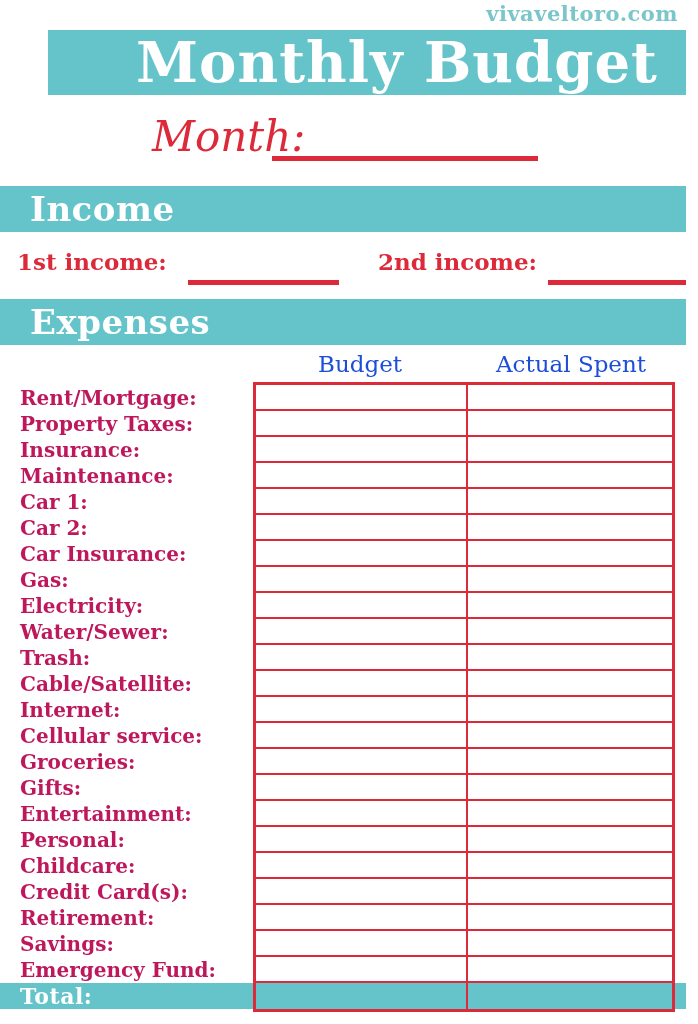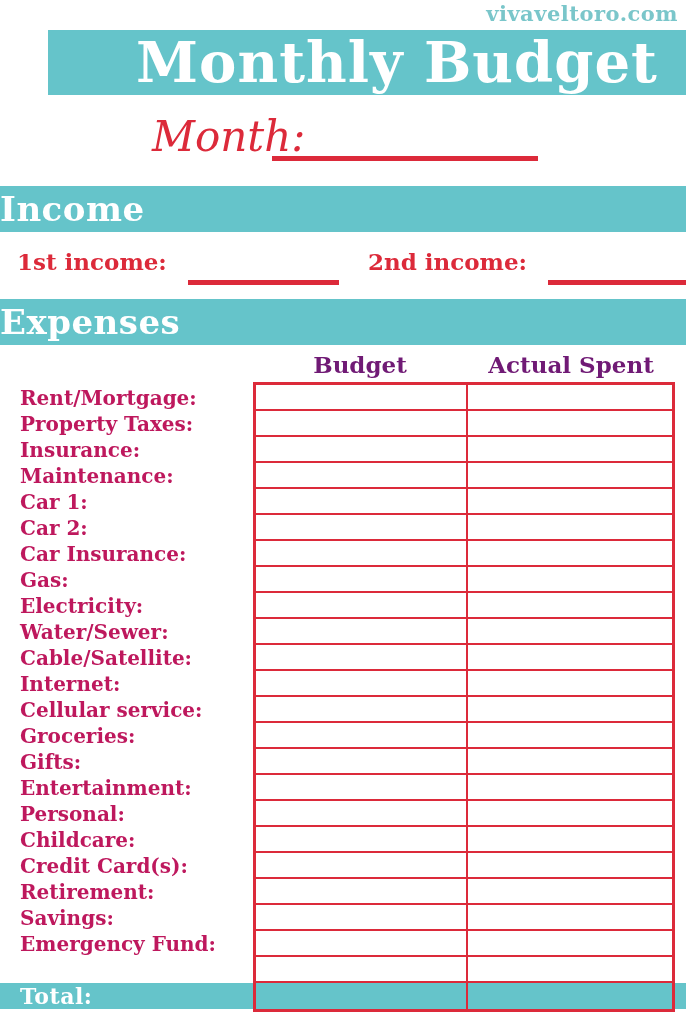--- a/index.html
+++ b/index.html
@@ -7,40 +7,40 @@
         font-family:"DejaVu Serif", serif;}
 
   
   .site-url{position:absolute;top:1px;right:8px;font-size:21px;font-weight:bold;
             color:#7ac6ca;letter-spacing:.5px;}
 
   
   .banner{position:absolute;left:0;width:698px;background:#65c4ca;color:#ffffff;
           font-weight:bold;box-sizing:border-box;}
   .banner.title{top:30px;height:65px;font-size:56px;line-height:65px;text-align:center;letter-spacing:1px;margin-left:48px;}
-  .banner.section{height:46px;font-size:34px;line-height:46px;letter-spacing:.5px;}
+  .banner.section{height:46px;font-size:34px;line-height:46px;padding-left:30px;letter-spacing:.5px;}
   .banner.income{top:186px;}
   .banner.expenses{top:299px;}
 
   
   .month-label{position:absolute;left:152px;top:112px;color:#dc2a3a;
                font-size:42px;font-style:italic;font-weight:normal;
                font-family:"DejaVu Serif", serif;}
   .blank-line{position:absolute;background:#dc2a3a;height:5px;}
   .month-line{left:272px;top:156px;width:266px;}
 
   
   .income-label{position:absolute;top:248px;color:#dc2a3a;font-size:23px;font-weight:bold;}
   .income-label.first{left:17px;}
-  .income-label.second{left:368px;text-align:right;}
+  .income-label.second{left:378px;text-align:right;}
   .income-line-1{left:188px;top:280px;width:151px;}
   .income-line-2{left:548px;top:280px;width:147px;}
 
   
-  .col-header{position:absolute;top:351px;color:#701a75;font-size:23px;font-weight:bold;text-align:center;}
+  .col-header{position:absolute;top:351px;color:#1d4ed8;font-size:23px;font-weight:normal;text-align:center;}
   .col-header.budget{left:253px;width:214px;}
   .col-header.actual{left:467px;width:208px;}
 
   
   .labels{position:absolute;left:20px;top:385px;width:232px;}
   .exp-label{height:26px;line-height:26px;color:#be185d;font-size:20px;font-weight:bold;white-space:nowrap;}
 
   
   .total-band{position:absolute;left:0;top:983px;width:698px;height:26px;background:#65c4ca;}
   .total-band .total-label{position:absolute;left:20px;top:0;height:26px;line-height:26px;
@@ -84,20 +84,21 @@
       <div class="exp-label">Rent/Mortgage:</div>
       <div class="exp-label">Property Taxes:</div>
       <div class="exp-label">Insurance:</div>
       <div class="exp-label">Maintenance:</div>
       <div class="exp-label">Car 1:</div>
       <div class="exp-label">Car 2:</div>
       <div class="exp-label">Car Insurance:</div>
       <div class="exp-label">Gas:</div>
       <div class="exp-label">Electricity:</div>
       <div class="exp-label">Water/Sewer:</div>
+      <div class="exp-label">Trash:</div>
       <div class="exp-label">Cable/Satellite:</div>
       <div class="exp-label">Internet:</div>
       <div class="exp-label">Cellular service:</div>
       <div class="exp-label">Groceries:</div>
       <div class="exp-label">Gifts:</div>
       <div class="exp-label">Entertainment:</div>
       <div class="exp-label">Personal:</div>
       <div class="exp-label">Childcare:</div>
       <div class="exp-label">Credit Card(s):</div>
       <div class="exp-label">Retirement:</div>

